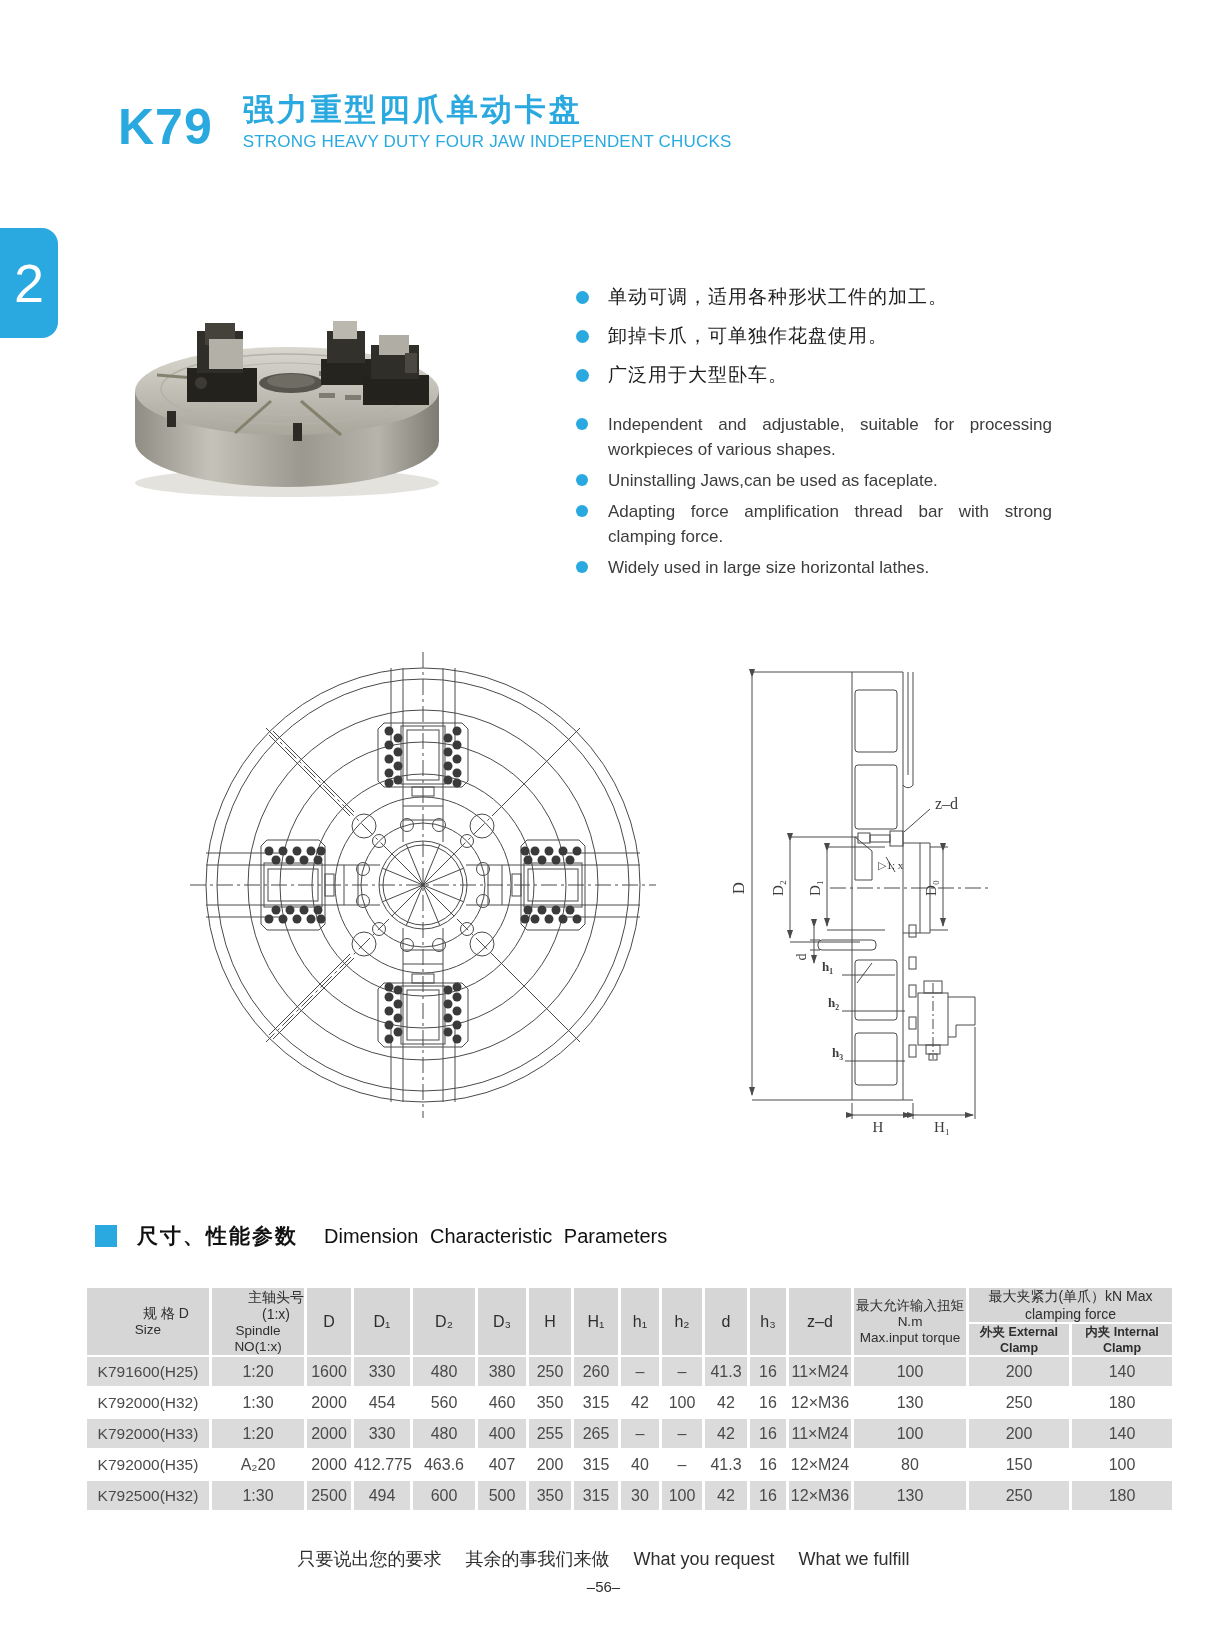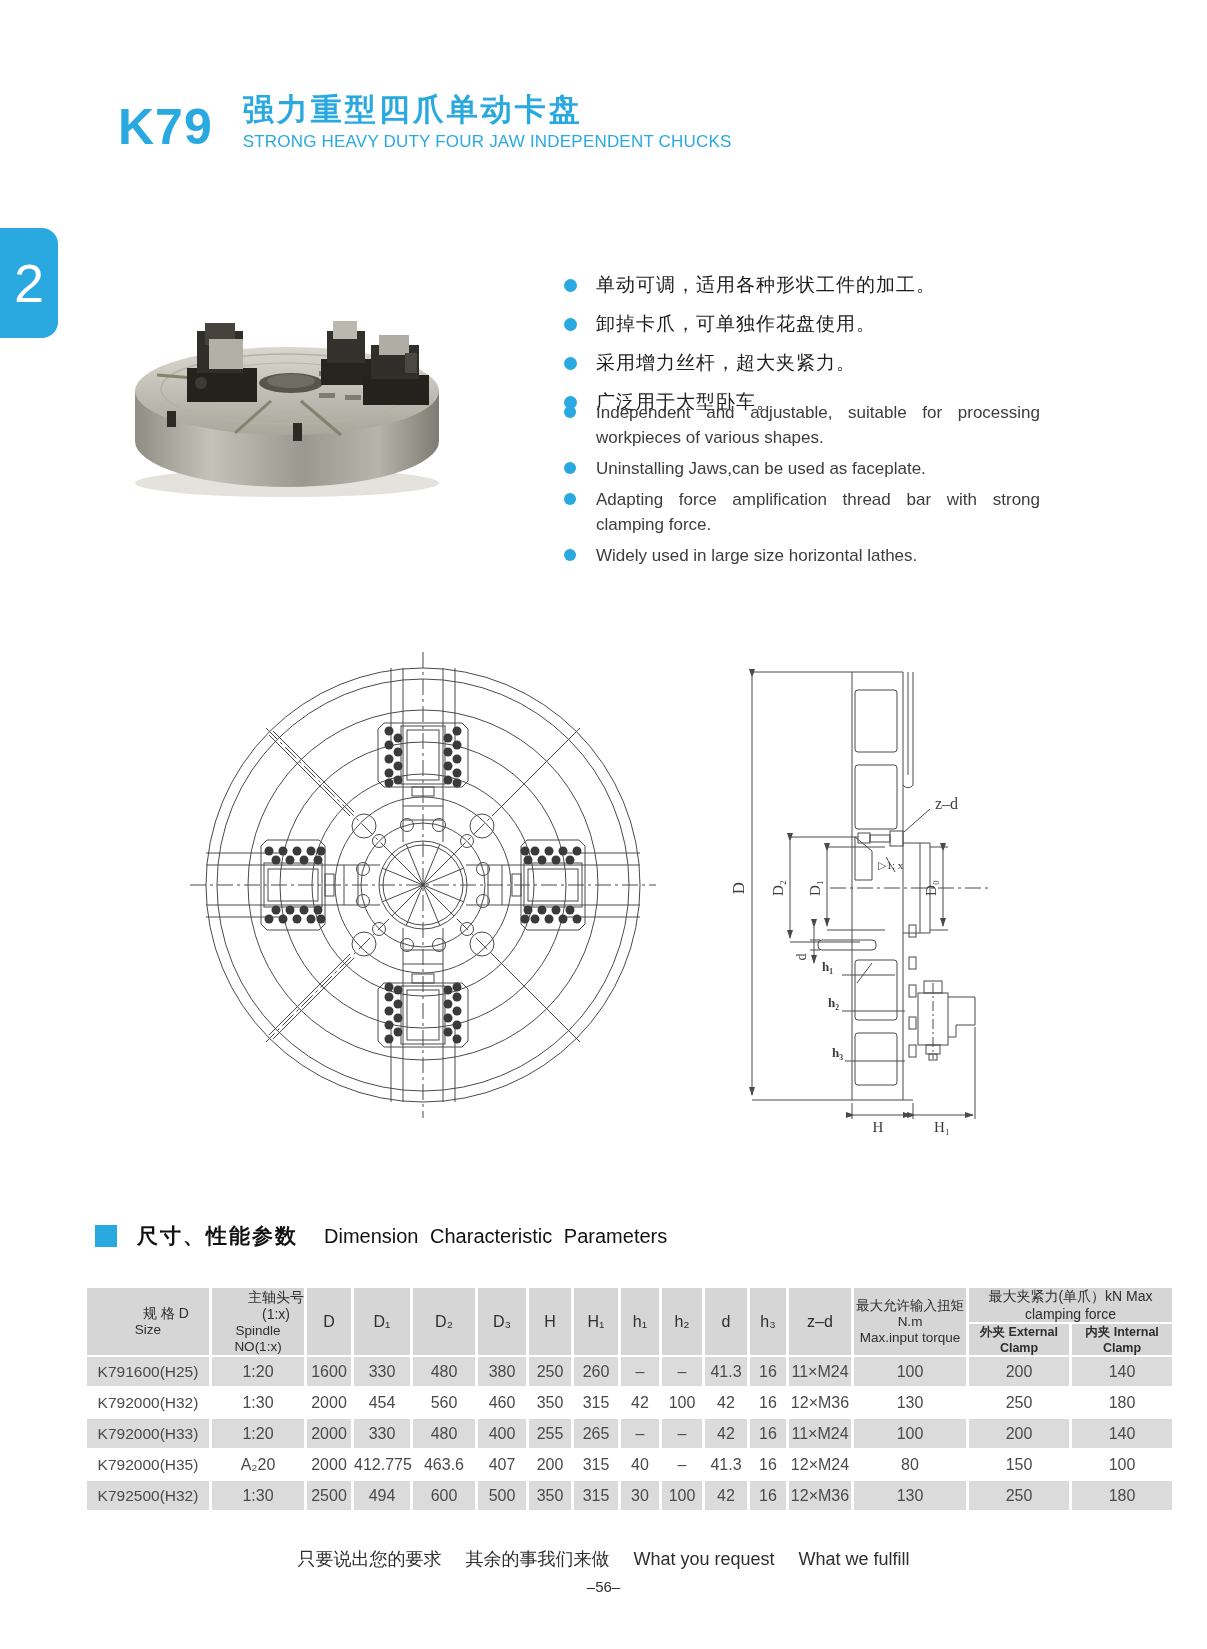--- a/index.html
+++ b/index.html
@@ -18,21 +18,21 @@
   }
 
   
   .hdr{left:118px;top:88px;display:flex;align-items:flex-end;}
   .hdr .model{font-size:50px;font-weight:bold;color:var(--accent,#29a9e0);line-height:1;margin-top:14px;letter-spacing:1px;}
   .hdr .titles{margin-left:30px;}
   .hdr .title-cn{font-size:31px;font-weight:bold;color:var(--accent,#29a9e0);letter-spacing:3px;line-height:1.25;}
   .hdr .title-en{font-size:17px;color:var(--accent,#29a9e0);letter-spacing:.2px;margin-top:2px;}
 
   
-  ul.features{list-style:none;margin:0;padding:0;}
+  ul.features{list-style:none;margin:12px;padding:0;}
   ul.features li{position:relative;padding-left:34px;}
   ul.features li::before{
     content:"";position:absolute;left:2px;top:7px;width:13px;height:13px;border-radius:50%;
     background:var(--accent,#29a9e0);
   }
   ul.features.cn li{font-size:19px;color:#1d1d1d;margin-bottom:13px;letter-spacing:1px;}
   ul.features.en li{font-size:17px;color:#3c3c3c;line-height:25px;margin-bottom:6px;text-align:justify;}
   ul.features.en li::before{top:6px;width:12px;height:12px;}
 
   
@@ -134,21 +134,20 @@
   </g>
   <g fill="#2c2a25">
     <rect x="62" y="128" width="9" height="16"></rect>
     <rect x="188" y="140" width="9" height="18"></rect>
   </g>
 </svg>
 
 <ul class="abs features cn" style="left:562px;top:272px;width:500px">
     <li>单动可调，适用各种形状工件的加工。</li>
     <li>卸掉卡爪，可单独作花盘使用。</li>
-    <li>采用增力丝杆，超大夹紧力。</li>
     <li>广泛用于大型卧车。</li>
   </ul>
 
 <ul class="abs features en" style="left:562px;top:400px;width:478px">
     <li>Independent and adjustable, suitable for processing workpieces of various shapes.</li>
     <li>Uninstalling Jaws,can be used as faceplate.</li>
     <li>Adapting force amplification thread bar with strong clamping force.</li>
     <li>Widely used in large size horizontal lathes.</li>
   </ul>
 

